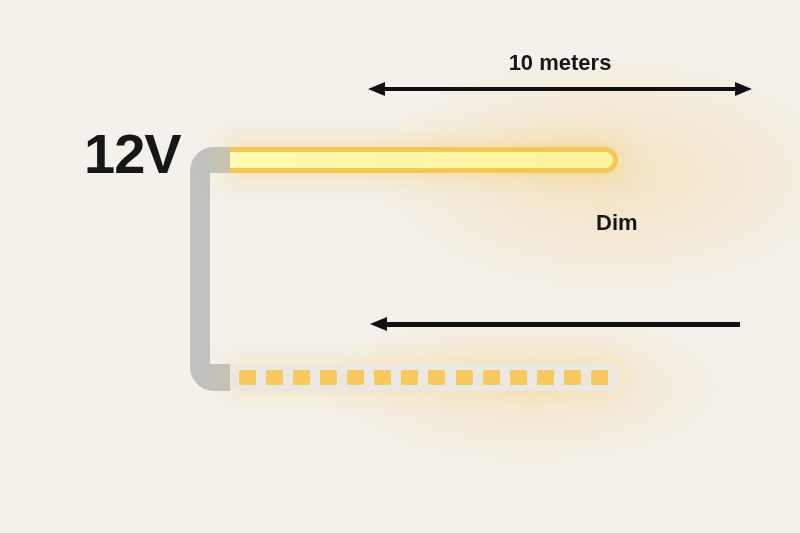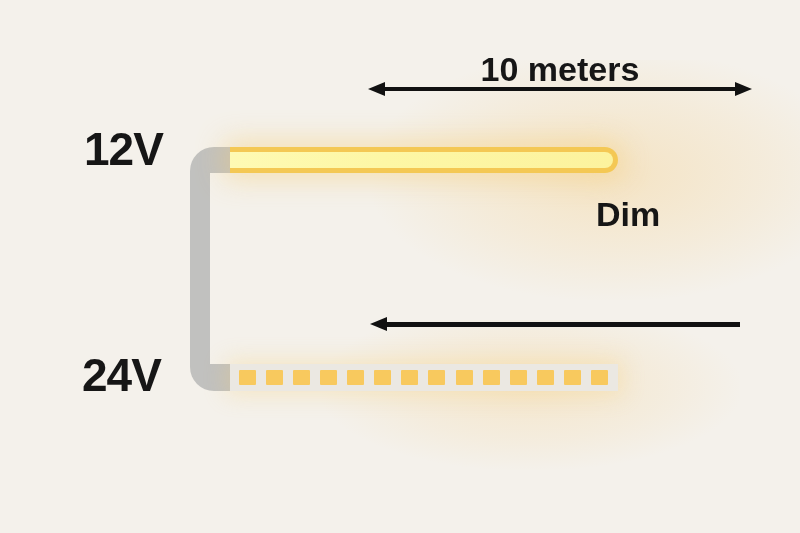--- a/index.html
+++ b/index.html
@@ -22,27 +22,27 @@
   .glow-12v{
     left:370px;top:60px;width:440px;height:240px;
     background:radial-gradient(ellipse at 55% 48%, rgba(246,196,105,0.30) 0%, rgba(246,196,105,0.12) 45%, rgba(246,196,105,0) 72%);
   }
   .glow-24v{
     left:320px;top:320px;width:420px;height:150px;
     background:radial-gradient(ellipse at 50% 45%, rgba(246,196,105,0.24) 0%, rgba(246,196,105,0.10) 45%, rgba(246,196,105,0) 72%);
   }
 
   .lbl{position:absolute;font-weight:700;white-space:nowrap;}
-  .lbl-voltage{font-size:46px;font-weight:800;letter-spacing:-1px;line-height:1;}
-  .lbl-small{font-size:34px;line-height:1;}
+  .lbl-voltage{font-size:56px;font-weight:800;letter-spacing:-1px;line-height:1;}
+  .lbl-small{font-size:22px;line-height:1;}
 
   #label-12v{left:84px;top:126px;}
   #label-24v{left:82px;top:352px;}
   #label-bright{left:257px;top:116px;}
-  #label-dim{left:596px;top:197px;}
+  #label-dim{left:596px;top:212px;}
   #label-consistent{left:526px;top:414px;}
   #label-distance{left:368px;top:52px;width:384px;text-align:center;}
 
   
   .arrow{position:absolute;height:14px;}
   .arrow .shaft{position:absolute;top:5px;height:4px;background:var(--arrow);}
   .head{position:absolute;width:0;height:0;top:0;
         border-top:7px solid transparent;border-bottom:7px solid transparent;}
   .head-left{left:0;border-right:17px solid var(--arrow);}
   .head-right{right:0;border-left:17px solid var(--arrow);}
@@ -102,21 +102,20 @@
 
   <div class="strip12"></div>
 
   <div class="lbl lbl-small" id="label-dim">Dim</div>
 
   <div class="arrow" id="return-arrow">
     <span class="head head-left"></span>
     <span class="shaft"></span>
   </div>
 
-  <div class="lbl lbl-voltage" id="label-24v">24V</div>
 
   <div class="strip24">
       <div class="led-chip"></div>
       <div class="led-chip"></div>
       <div class="led-chip"></div>
       <div class="led-chip"></div>
       <div class="led-chip"></div>
       <div class="led-chip"></div>
       <div class="led-chip"></div>
       <div class="led-chip"></div>

